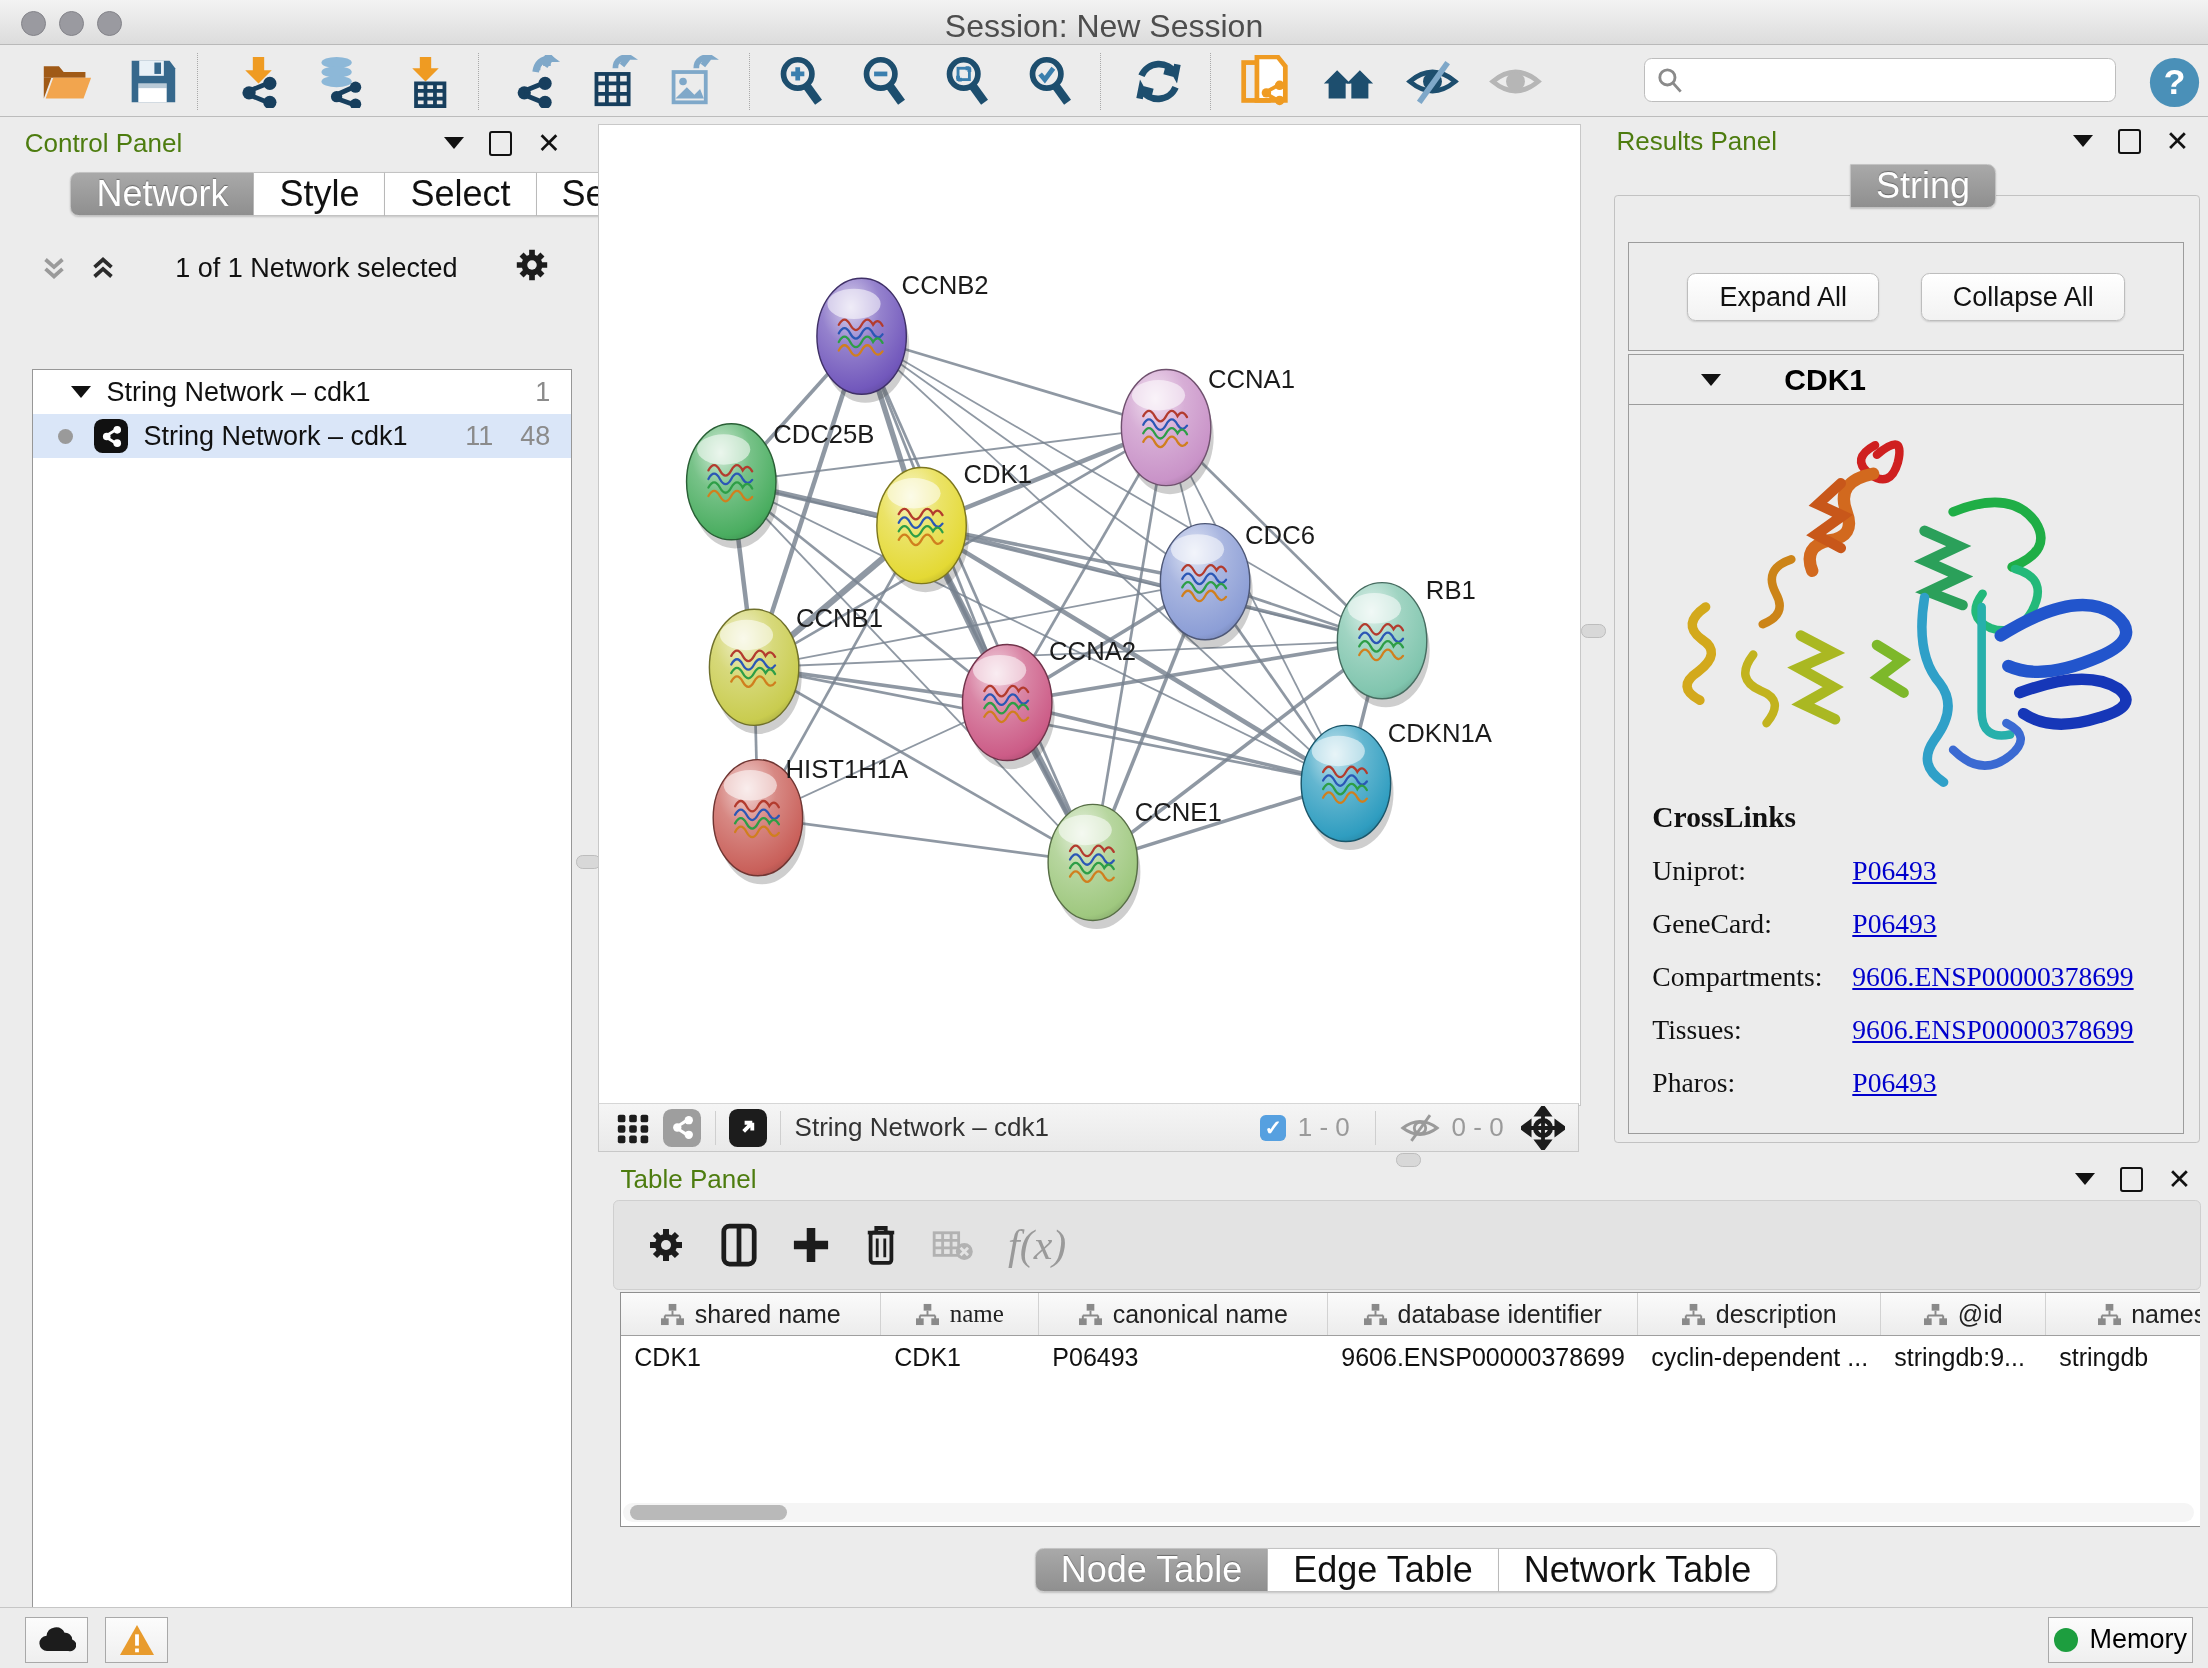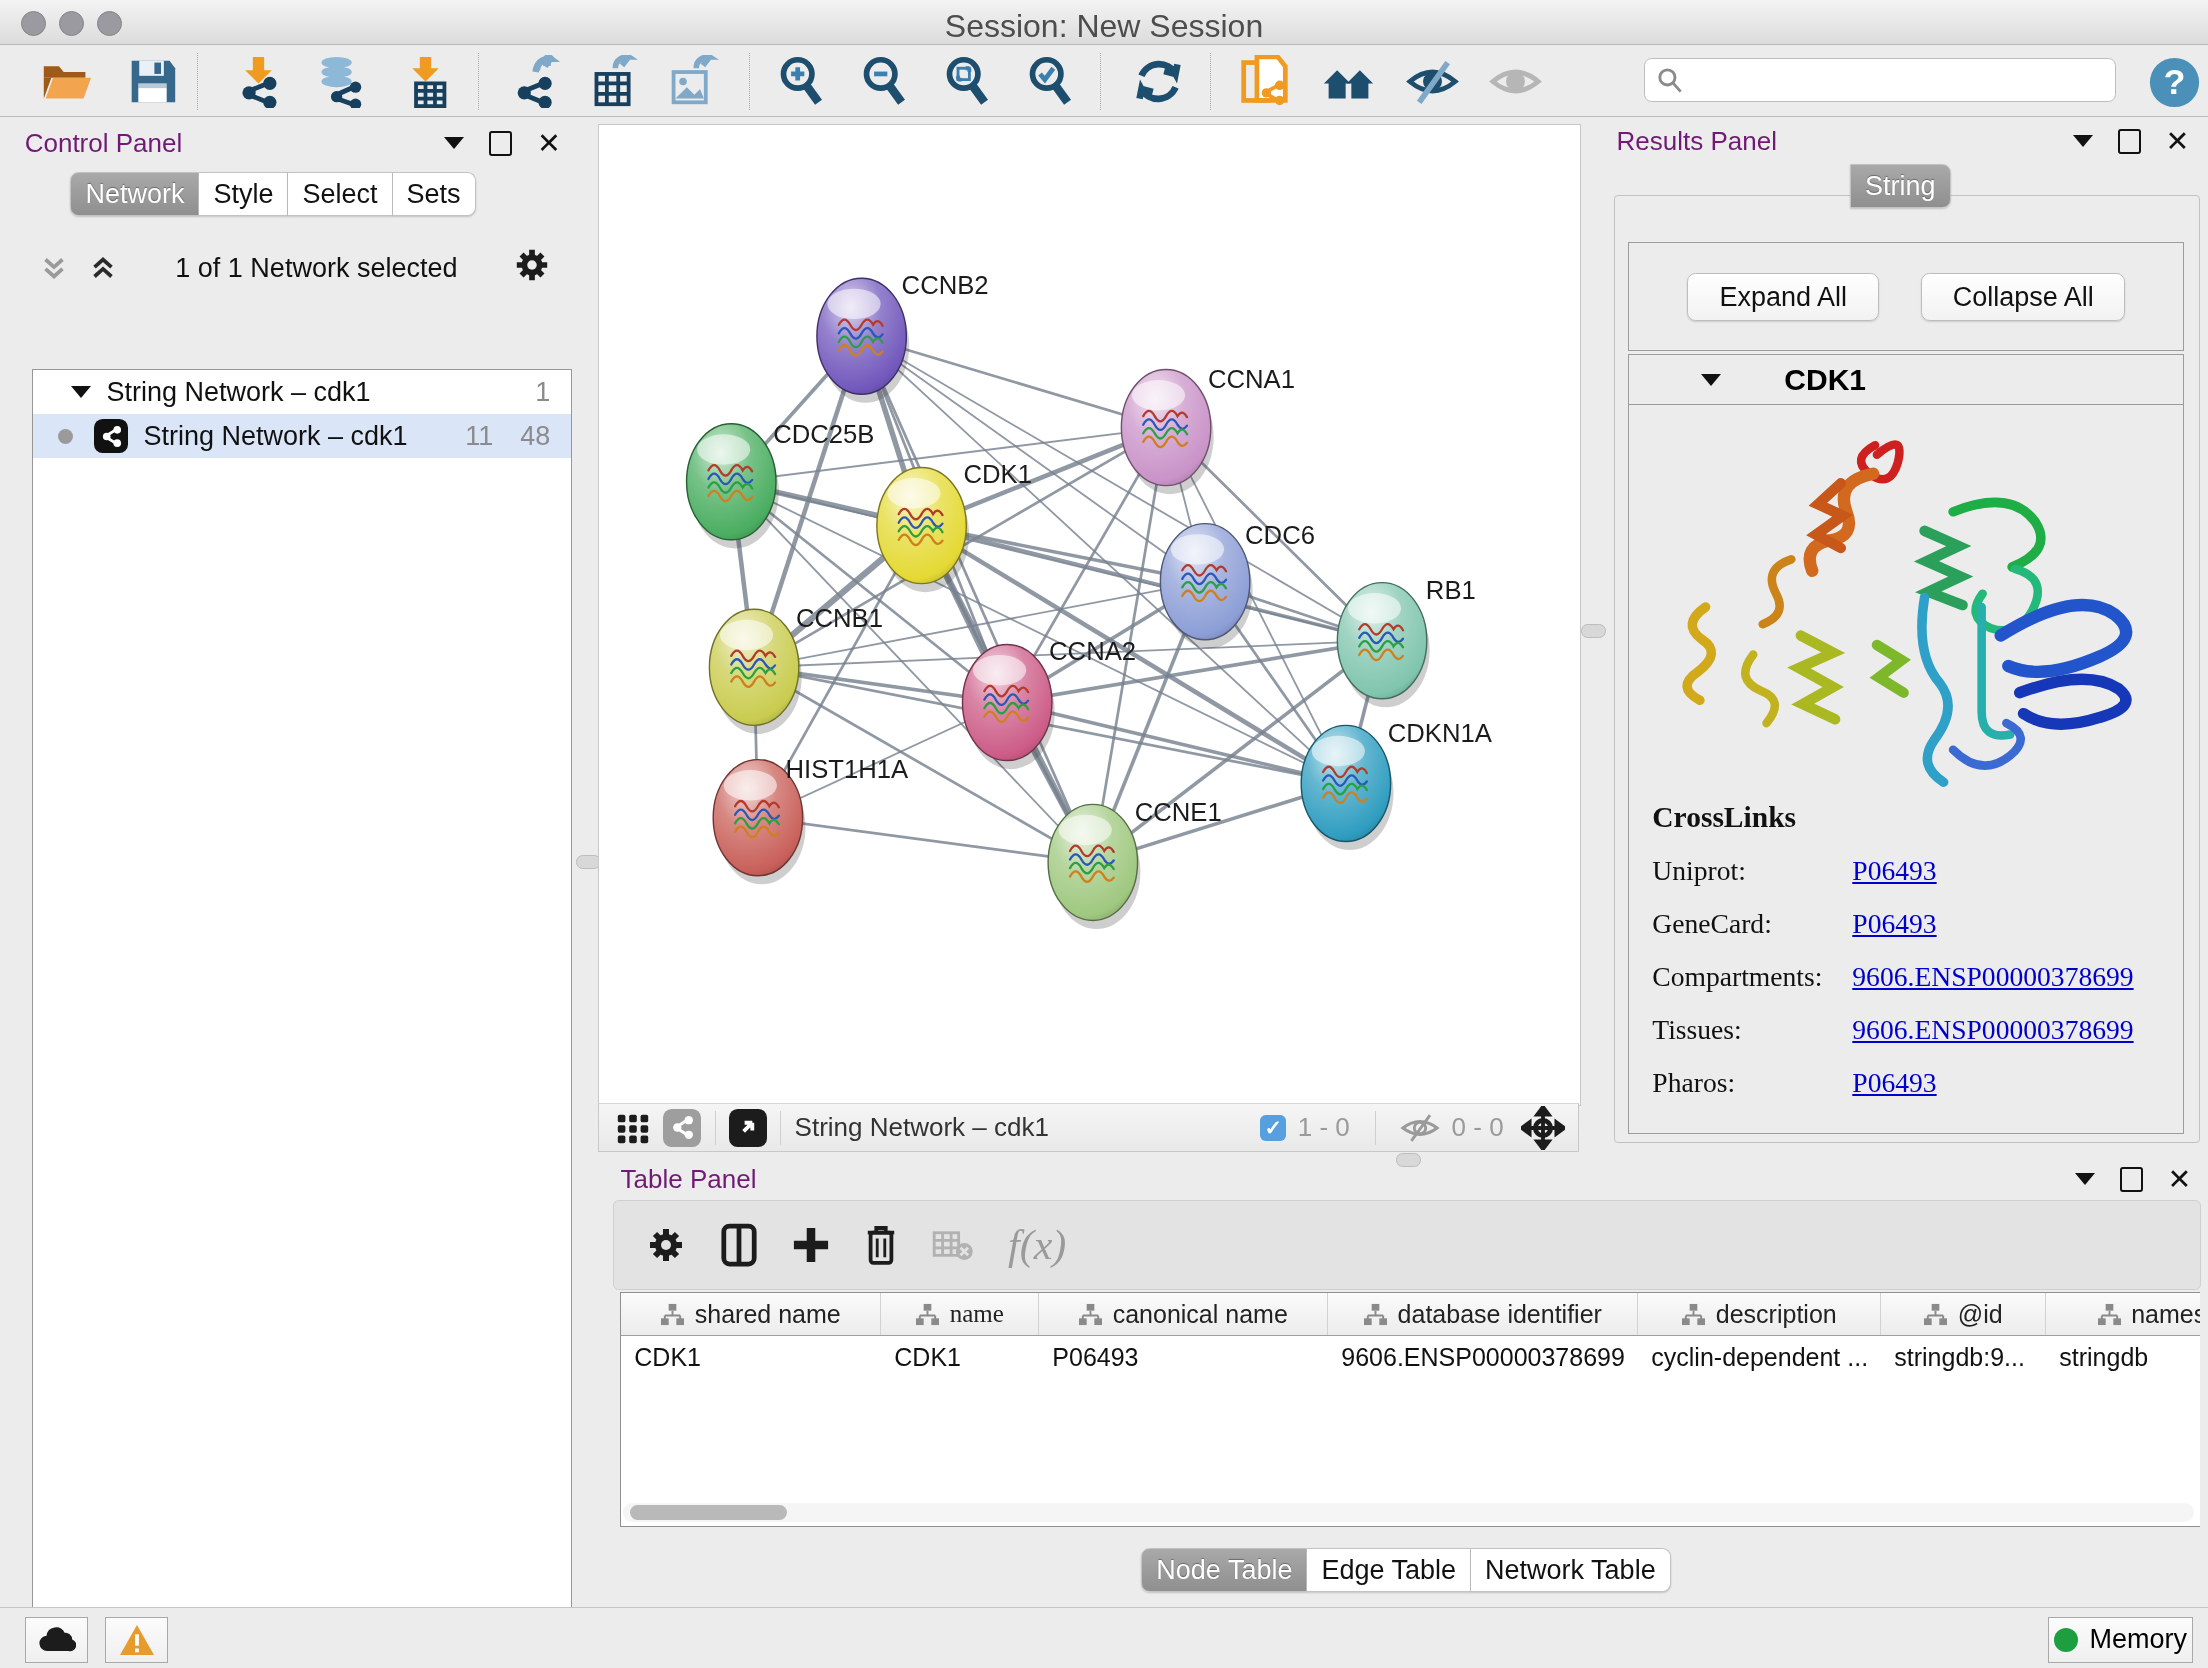--- a/index.html
+++ b/index.html
@@ -18,29 +18,29 @@
     font-size:32px;color:#4d4d4d;}
   
   .toolbar{left:0;top:45px;width:2208px;height:71px;background:#ececec;
     border-bottom:1px solid #bcbcbc;}
   .tbsep{position:absolute;top:7.6px;height:57px;border-left:1.9px dotted #a9a9a9;}
   .tbicon{position:absolute;top:9.5px;width:53px;height:53px;cursor:pointer;}
   .searchbox{position:absolute;left:1644px;top:13.3px;width:472px;height:44px;background:#fff;
     border:1px solid #bdbdbd;border-radius:7.6px;display:flex;align-items:center;padding-left:11.4px;box-sizing:border-box;}
   .searchbox input{border:none;outline:none;font-size:25px;width:399px;background:transparent;}
   
-  .panel-head-title{font-size:26px;color:#701a75;}
+  .panel-head-title{font-size:26px;color:#4d7c0f;}
   .head-icons{display:flex;gap:25px;align-items:center;}
   .tri{width:0;height:0;border-left:10.5px solid transparent;border-right:10.5px solid transparent;border-top:12.4px solid #111;}
   .floatsq{width:19px;height:21px;border:2.9px solid #111;border-radius:2.9px;}
   .closex{font-size:28.5px;font-weight:bold;color:#111;line-height:21px;font-family:"DejaVu Sans",sans-serif;}
   
   .segwrap{display:flex;}
-  .seg{height:42px;line-height:42px;padding:0 14px;background:#fff;color:#111;
-    font-size:27px;border:1px solid #c3c3c3;border-left:none;cursor:pointer;box-shadow:0 1px 1.9px rgba(0,0,0,.18);}
+  .seg{height:42px;line-height:42px;padding:0 25px;background:#fff;color:#111;
+    font-size:36px;border:1px solid #c3c3c3;border-left:none;cursor:pointer;box-shadow:0 1px 1.9px rgba(0,0,0,.18);}
   .seg:first-child{border-radius:8.6px 0 0 8.6px;border-left:1px solid #c3c3c3;}
   .seg:last-child{border-radius:0 8.6px 8.6px 0;}
   .seg.sel{background:linear-gradient(#a9a9a9,#8f8f8f);color:#fff;text-shadow:0 -1px 1px rgba(0,0,0,.35);}
   
   .netlist{left:21px;top:245px;width:538px;height:1339px;background:#fff;border:1px solid #979797;}
   .netrow{height:44px;display:flex;align-items:center;font-size:27px;color:#111;}
   .netrow .cnt{color:#8b8b8b;}
   .netrow.sel{background:#dae6f8;}
   .sharebadge{width:34px;height:34px;border-radius:8.6px;background:#111;display:flex;align-items:center;justify-content:center;}
   

